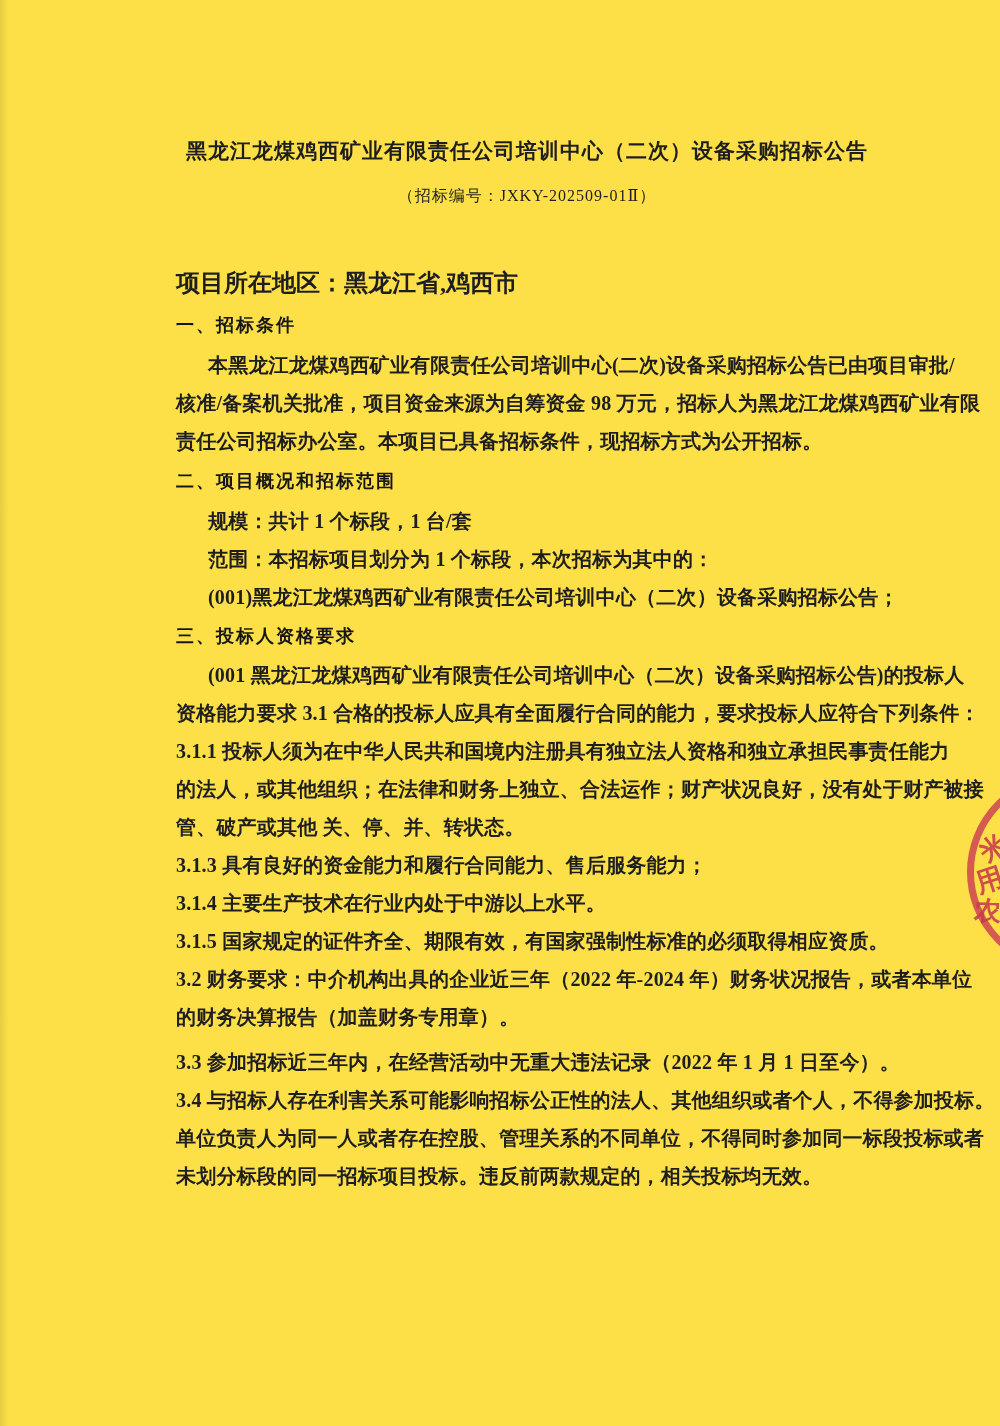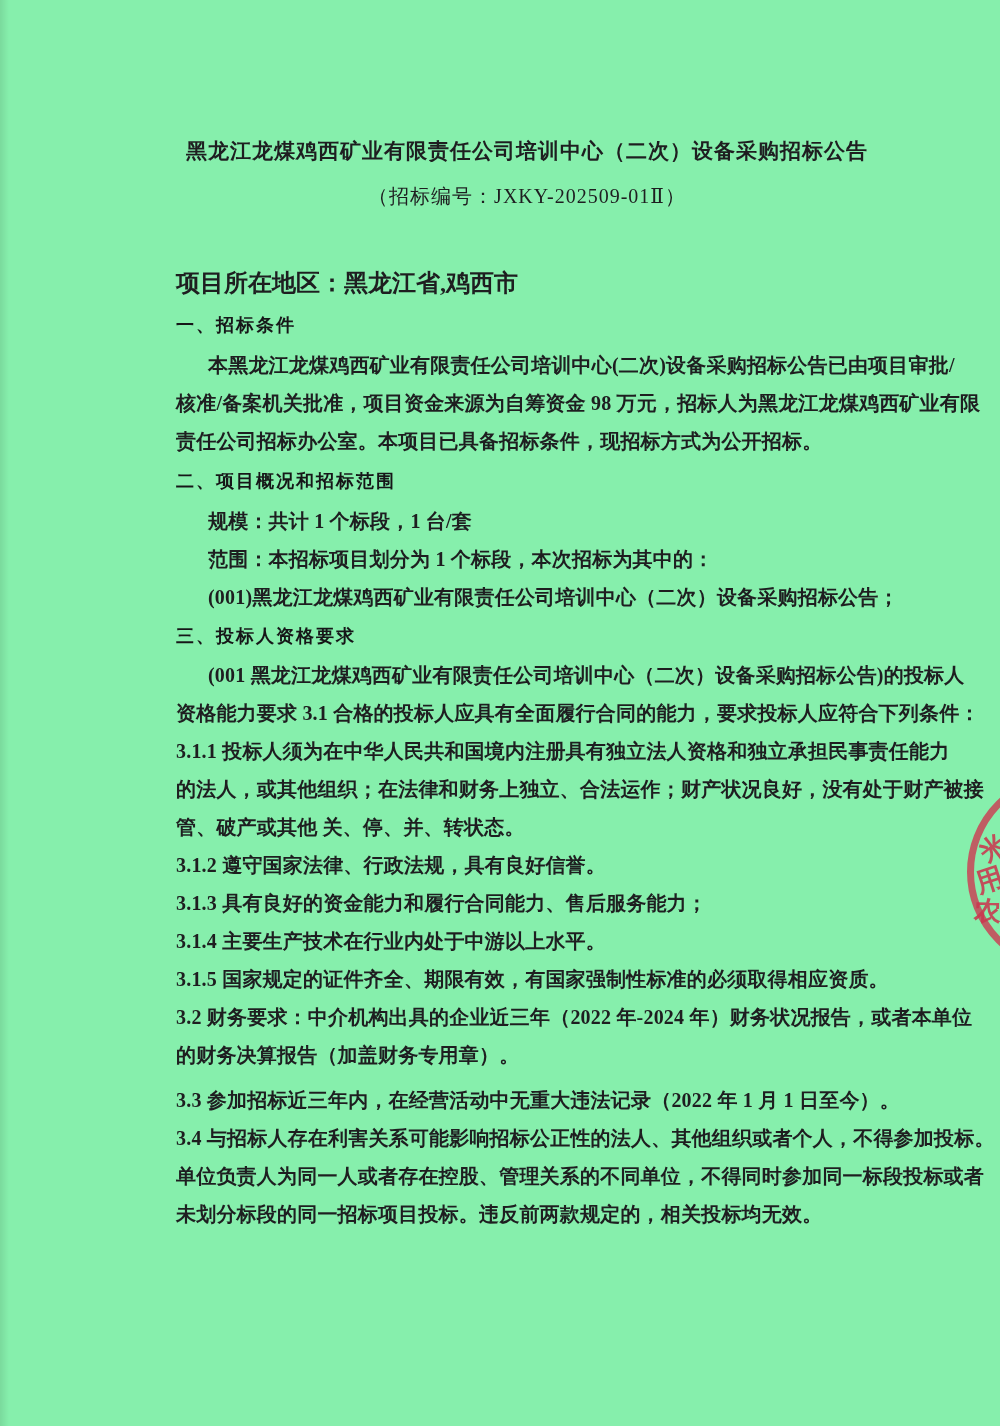--- a/index.html
+++ b/index.html
@@ -1,21 +1,21 @@
 <!DOCTYPE html>
 <html lang="zh"><head>
 <meta charset="utf-8">
 <style>
   html, body { margin:0; padding:0; }
   body { background:#ffffff; }
 
   .page {
     position:relative;
     width:1000px; height:1426px;
-    background:#86efac;
+    background:#fde047;
     overflow:hidden;
     font-family:"Liberation Serif","DejaVu Serif",serif;
     color:#1e1e20;
   }
   
   .scan-edge {
     position:absolute; left:0; top:0; width:9px; height:100%;
     background:linear-gradient(to right, rgba(0,0,0,0.09), rgba(0,0,0,0));
     pointer-events:none;
   }
@@ -28,21 +28,21 @@
     margin-top:136px;
     text-align:center;
     font-size:21px; font-weight:600;
     letter-spacing:1px;
     line-height:30px;
     white-space:nowrap;
   }
   .doc-subtitle {
     margin-top:16px;
     text-align:center;
-    font-size:20px; font-weight:500;
+    font-size:16px; font-weight:500;
     letter-spacing:1px;
     line-height:28px;
     white-space:nowrap;
   }
   .meta-line {
     margin-top:56px;
     font-size:24px; font-weight:700;
     line-height:34px;
     white-space:nowrap;
   }
@@ -110,21 +110,20 @@
     <div class="bline indent">规模：共计 1 个标段，1 台/套</div>
     <div class="bline indent">范围：本招标项目划分为 1 个标段，本次招标为其中的：</div>
     <div class="bline indent">(001)黑龙江龙煤鸡西矿业有限责任公司培训中心（二次）设备采购招标公告；</div>
 
     <div class="heading h3">三、投标人资格要求</div>
     <div class="bline indent">(001 黑龙江龙煤鸡西矿业有限责任公司培训中心（二次）设备采购招标公告)的投标人</div>
     <div class="bline">资格能力要求 3.1 合格的投标人应具有全面履行合同的能力，要求投标人应符合下列条件：</div>
     <div class="bline">3.1.1 投标人须为在中华人民共和国境内注册具有独立法人资格和独立承担民事责任能力</div>
     <div class="bline">的法人，或其他组织；在法律和财务上独立、合法运作；财产状况良好，没有处于财产被接</div>
     <div class="bline">管、破产或其他 关、停、并、转状态。</div>
-    <div class="bline">3.1.2 遵守国家法律、行政法规，具有良好信誉。</div>
     <div class="bline">3.1.3 具有良好的资金能力和履行合同能力、售后服务能力；</div>
     <div class="bline">3.1.4 主要生产技术在行业内处于中游以上水平。</div>
     <div class="bline">3.1.5 国家规定的证件齐全、期限有效，有国家强制性标准的必须取得相应资质。</div>
     <div class="bline">3.2 财务要求：中介机构出具的企业近三年（2022 年-2024 年）财务状况报告，或者本单位</div>
     <div class="bline">的财务决算报告（加盖财务专用章）。</div>
     <div class="bline gap-before">3.3 参加招标近三年内，在经营活动中无重大违法记录（2022 年 1 月 1 日至今）。</div>
     <div class="bline">3.4 与招标人存在利害关系可能影响招标公正性的法人、其他组织或者个人，不得参加投标。</div>
     <div class="bline">单位负责人为同一人或者存在控股、管理关系的不同单位，不得同时参加同一标段投标或者</div>
     <div class="bline">未划分标段的同一招标项目投标。违反前两款规定的，相关投标均无效。</div>
   </div>

